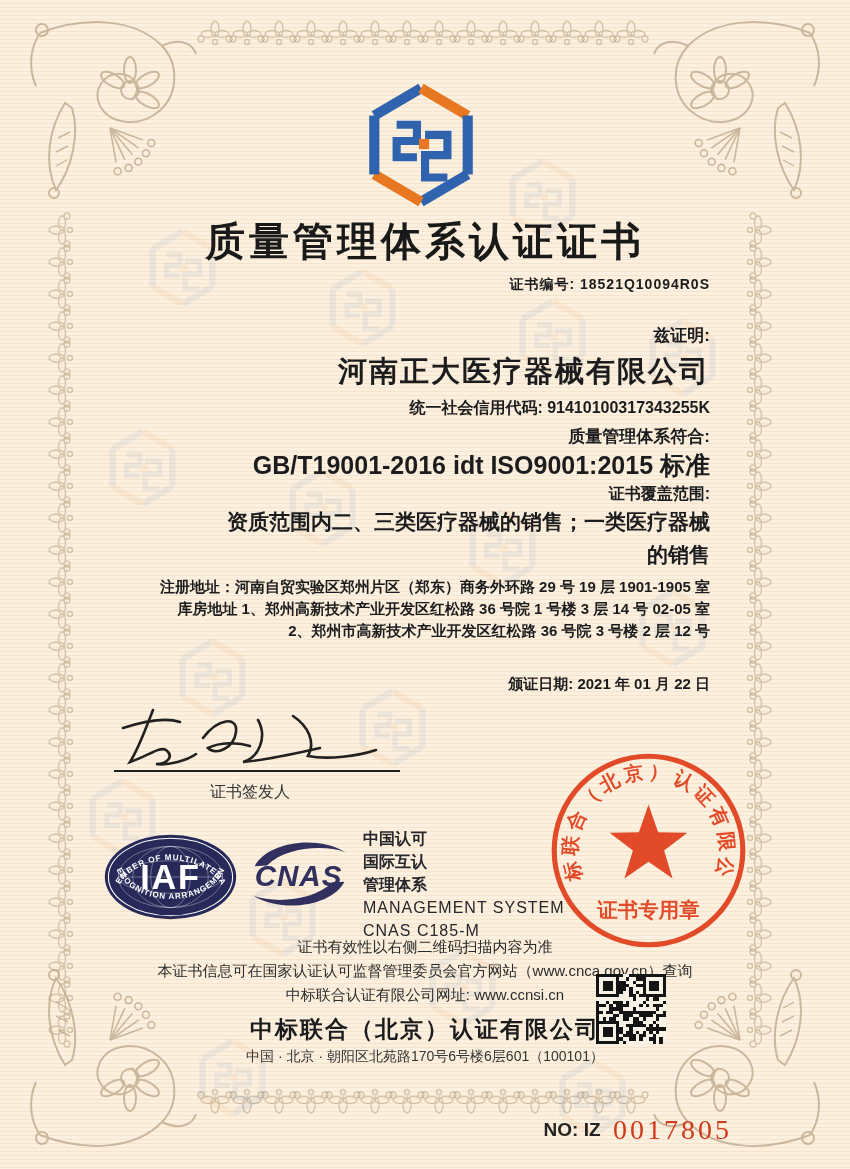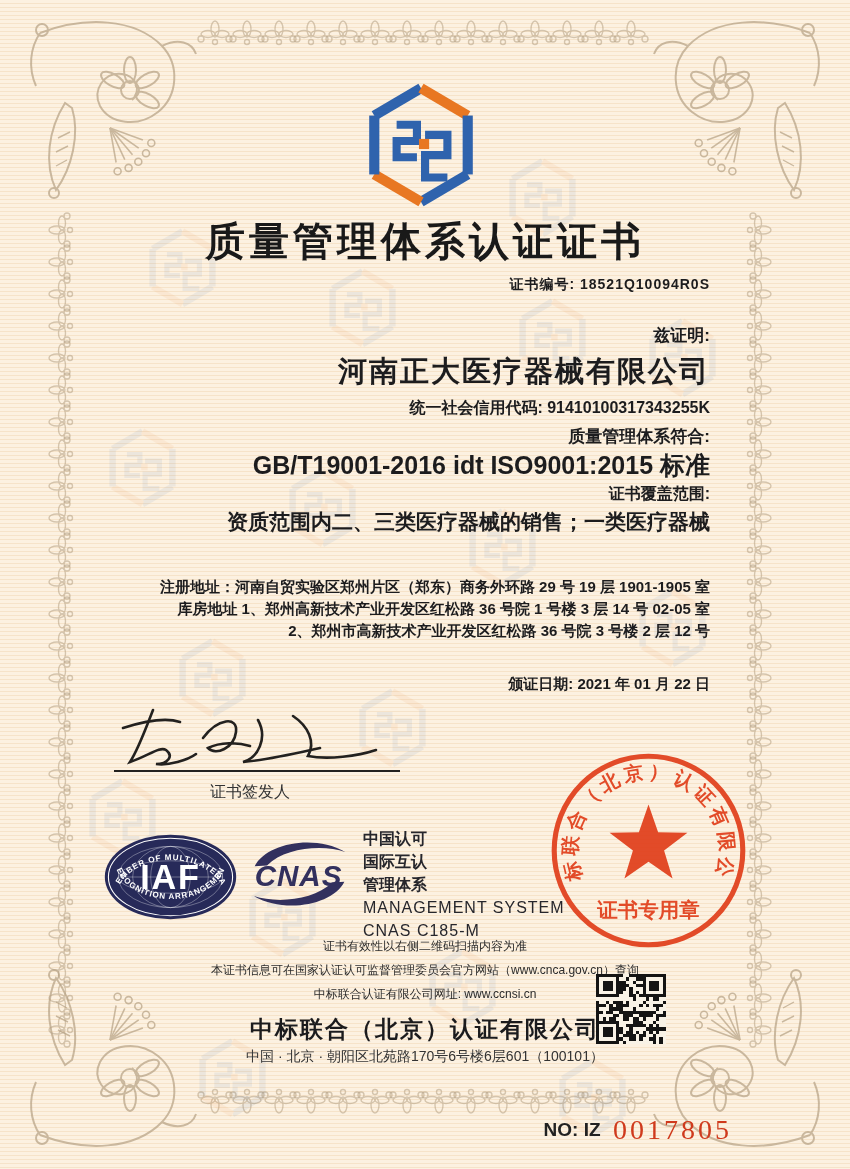--- a/index.html
+++ b/index.html
@@ -28,21 +28,21 @@
   .dates{top:672px;font-size:15px;font-weight:bold;line-height:23px;}
   .sig-svg{position:absolute;left:108px;top:698px;}
   .signer{position:absolute;left:160px;top:782px;width:180px;text-align:center;
           font-size:16px;color:#333;}
   .stamp-svg{position:absolute;left:546px;top:748px;opacity:.9;}
   .iaf-svg{position:absolute;left:103px;top:832px;}
   .cnas-svg{position:absolute;left:247px;top:838px;}
   .acc-block{position:absolute;left:363px;top:827px;font-size:16px;line-height:23px;
              font-weight:bold;color:#26262c;}
   .acc-block .en{font-weight:normal;letter-spacing:1px;}
-  .foot-line{position:absolute;left:0;width:850px;text-align:center;font-size:12px;color:#2b2b2b;}
+  .foot-line{position:absolute;left:0;width:850px;text-align:center;font-size:15px;color:#2b2b2b;}
   .fl1{top:938px;} .fl2{top:962px;} .fl3{top:986px;}
   .issuer{position:absolute;left:0;top:1014px;width:850px;text-align:center;
           font-size:23px;font-weight:bold;letter-spacing:2px;color:#1b1b1d;}
   .issuer-addr{position:absolute;left:0;top:1048px;width:850px;text-align:center;
                font-size:14px;color:#333;}
   #qr{position:absolute;left:596px;top:974px;width:70px;height:70px;z-index:3;
       display:grid;grid-template-columns:repeat(21,1fr);grid-template-rows:repeat(21,1fr);
       background:#f8f2e6;}
   #qr .q1{background:#141414;}
   .serial{position:absolute;right:118px;top:1114px;z-index:3;white-space:nowrap;}
@@ -226,20 +226,21 @@
     </div>
 
     <div class="right-col std-intro">质量管理体系符合:</div>
 
     <div class="right-col standard">GB/T19001-2016 idt ISO9001:2015 标准</div>
 
     <div class="right-col scope-label">证书覆盖范围:</div>
 
     <div class="right-col scope">
       <div>资质范围内二、三类医疗器械的销售；一类医疗器械</div>
+      <div>的销售</div>
     </div>
 
     <div class="right-col addresses">
       <div>注册地址：河南自贸实验区郑州片区（郑东）商务外环路 29 号 19 层 1901-1905 室</div>
       <div>库房地址 1、郑州高新技术产业开发区红松路 36 号院 1 号楼 3 层 14 号 02-05 室</div>
       <div>2、郑州市高新技术产业开发区红松路 36 号院 3 号楼 2 层 12 号</div>
     </div>
 
     <div class="right-col dates">
       <div>颁证日期: 2021 年 01 月 22 日</div>

